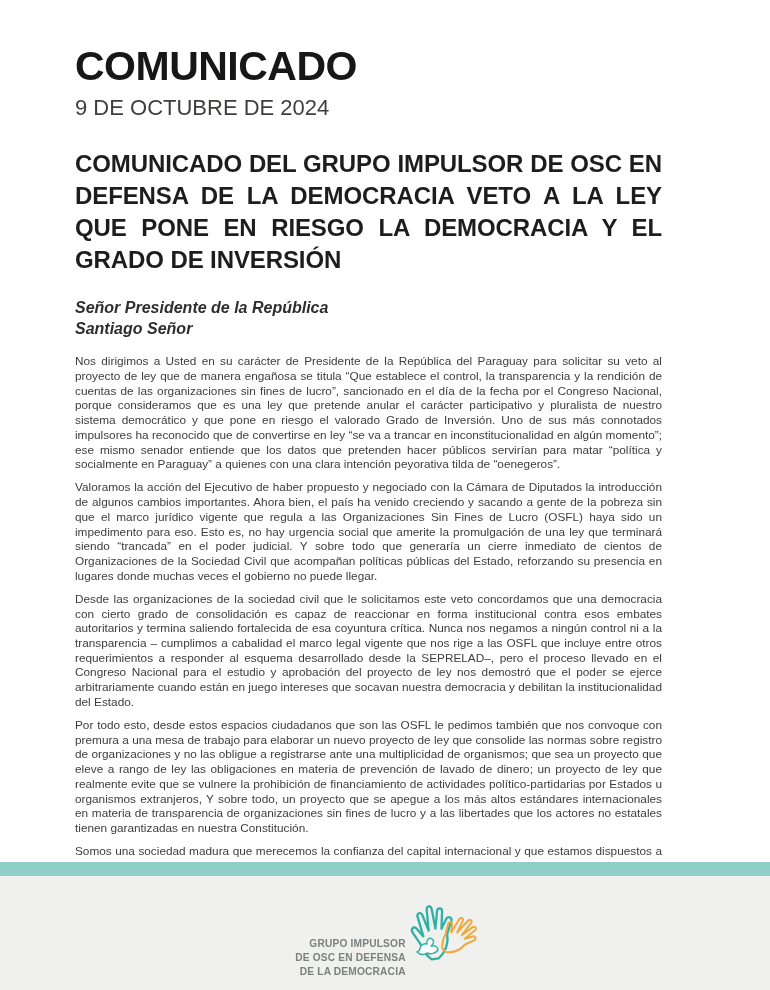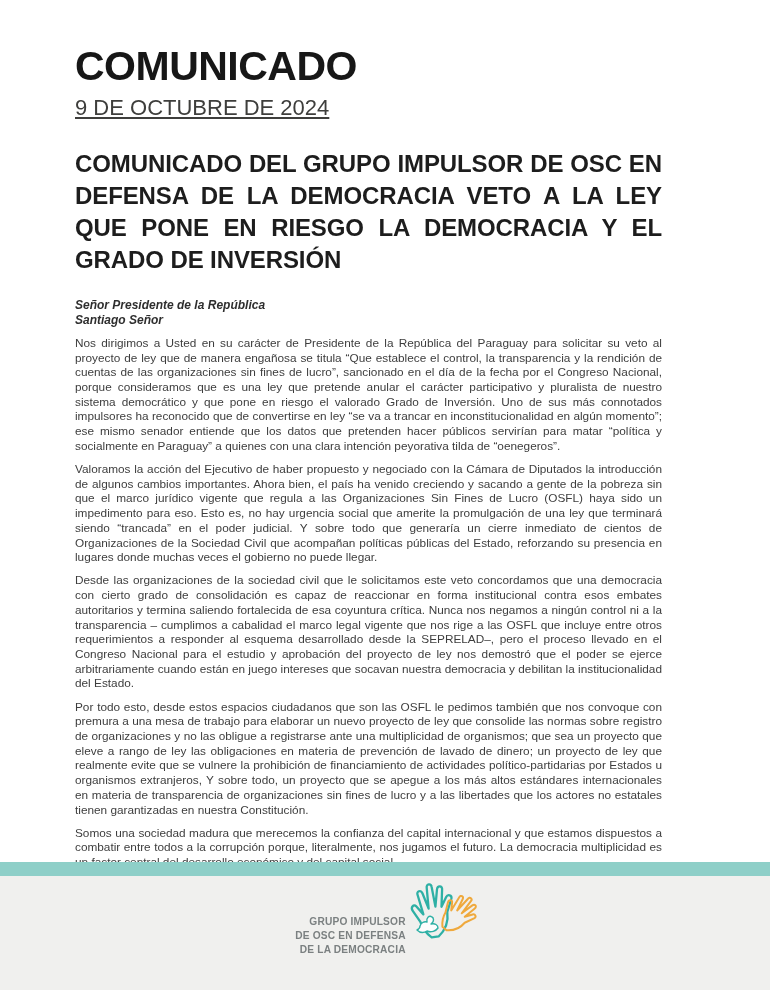--- a/index.html
+++ b/index.html
@@ -13,50 +13,50 @@
   .content{padding:46px 108px 0 75px;}
   .doc-title{
     margin:0;
     font-size:41px;line-height:1.02;
     font-weight:800;letter-spacing:-0.5px;
     color:#171717;
   }
   .doc-date{
     margin-top:7px;
     font-size:22px;line-height:1.15;
-    font-weight:400;color:#3e3e3c;text-decoration:underline;
+    font-weight:400;color:#3e3e3c;
   }
   .doc-heading{
     margin:28px 0 0;
     font-size:24px;line-height:1.33;
     font-weight:700;letter-spacing:-0.1px;
     color:#1d1d1d;text-align:justify;
   }
   .salutation{
     margin-top:22px;
-    font-size:12px;line-height:1.3;
+    font-size:16px;line-height:1.3;
     font-weight:700;font-style:italic;
     color:#2e2e2e;
   }
   .body-text p{
     margin:8.5px 0 0;
     font-size:11.8px;line-height:14.7px;
     color:#3d3d3d;text-align:justify;
   }
-  .body-text p:first-child{margin-top:7px;}
+  .body-text p:first-child{margin-top:15px;}
   .teal-bar{
     position:absolute;left:0;right:0;bottom:114px;height:14px;
     background:var(--bar-color,#8ecfc8);
   }
   .footer{
     position:absolute;left:0;right:0;bottom:0;height:114px;
     background:var(--footer-bg,#f0f0ee);
     display:flex;justify-content:center;align-items:flex-start;
   }
-  .logo{display:flex;gap:4px;padding-top:1px;}
+  .logo{display:flex;gap:4px;padding-top:23px;}
   .logo-text{
     margin-top:37px;
     text-align:right;
     font-size:11.3px;line-height:1.24;
     font-weight:700;letter-spacing:0.2px;
     color:var(--logo-text-color,#7b8081);
     transform:scaleX(0.9);transform-origin:right top;
   }
   .logo-art{flex:0 0 auto;}
 </style>

